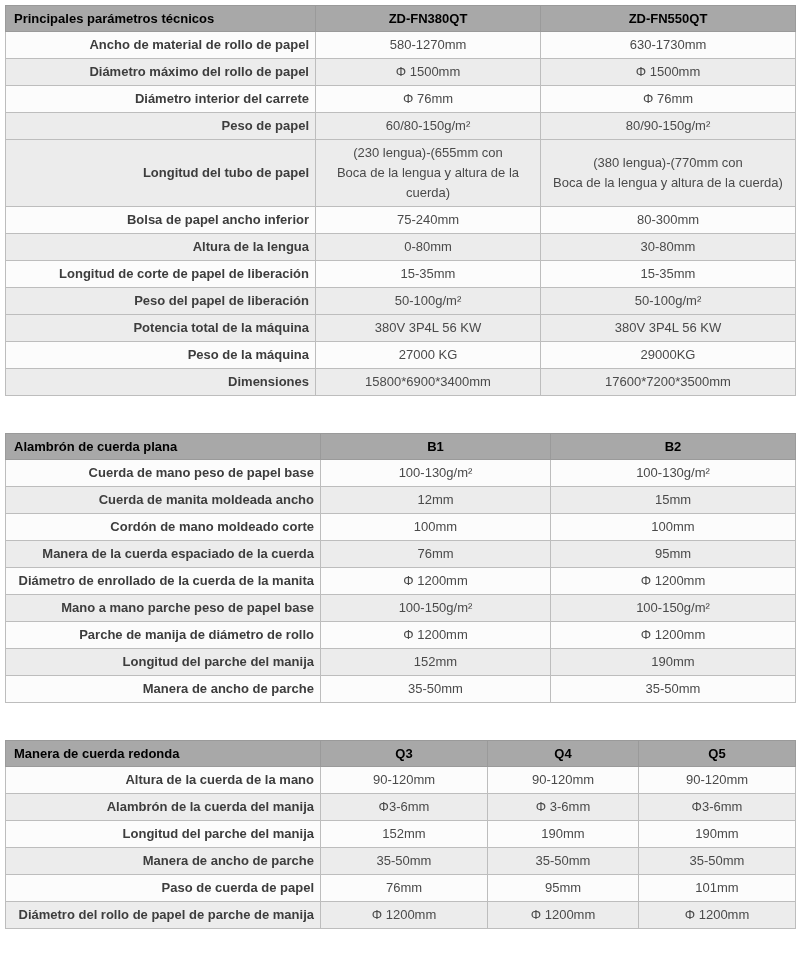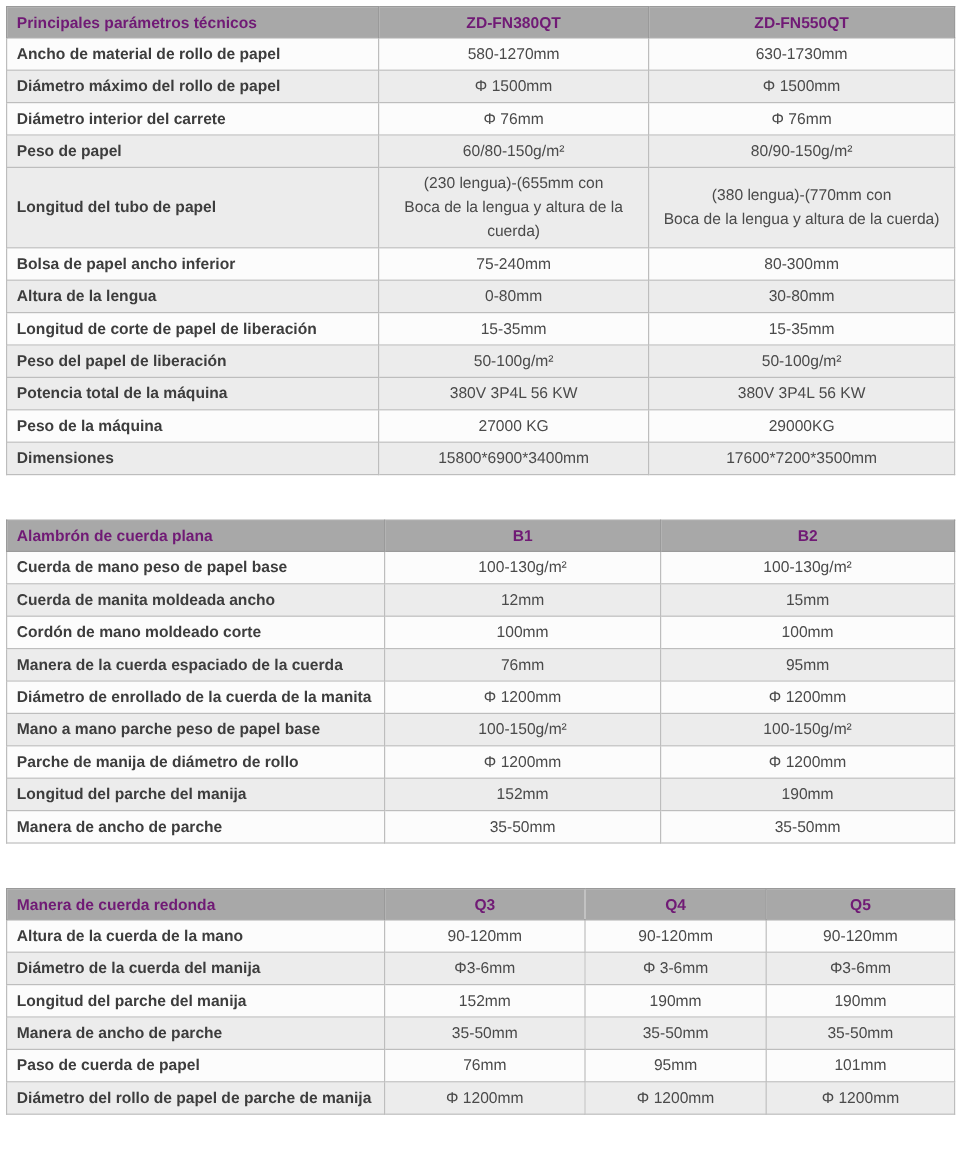--- a/index.html
+++ b/index.html
@@ -21,33 +21,33 @@
   }
   table.spec:last-child { margin-bottom: 10px; }
   table.spec th, table.spec td {
     border: 1px solid #bdbdbd;
     box-sizing: border-box;
     overflow: hidden;
   }
   table.spec thead th {
     background: #a8a8a8;
     border-color: #9a9a9a;
-    color: #701a75;
+    color: #000000;
     font-size: 13px;
     font-weight: bold;
     height: 26px;
     text-align: center;
     padding: 2px 4px;
   }
   table.spec thead th.label-head {
     text-align: left;
     padding-left: 8px;
   }
   table.spec tbody th.row-label {
-    text-align: left;
+    text-align: right;
     padding: 3px 6px 3px 8px;
     font-size: 13px;
     font-weight: bold;
     color: #3d3d3d;
     height: 26px;
     line-height: 16px;
   }
   table.spec tbody td.val {
     text-align: center;
     font-size: 13px;
@@ -222,21 +222,21 @@
         </tr>
       </thead>
     <tbody>
         <tr class="row-white">
           <th class="row-label">Altura de la cuerda de la mano</th>
           <td class="val">90-120mm</td>
           <td class="val">90-120mm</td>
           <td class="val">90-120mm</td>
         </tr>
         <tr class="row-shaded">
-          <th class="row-label">Diámetro de la cuerda del manija</th>
+          <th class="row-label">Alambrón de la cuerda del manija</th>
           <td class="val">Φ3-6mm</td>
           <td class="val">Φ 3-6mm</td>
           <td class="val">Φ3-6mm</td>
         </tr>
         <tr class="row-white">
           <th class="row-label">Longitud del parche del manija</th>
           <td class="val">152mm</td>
           <td class="val">190mm</td>
           <td class="val">190mm</td>
         </tr>

